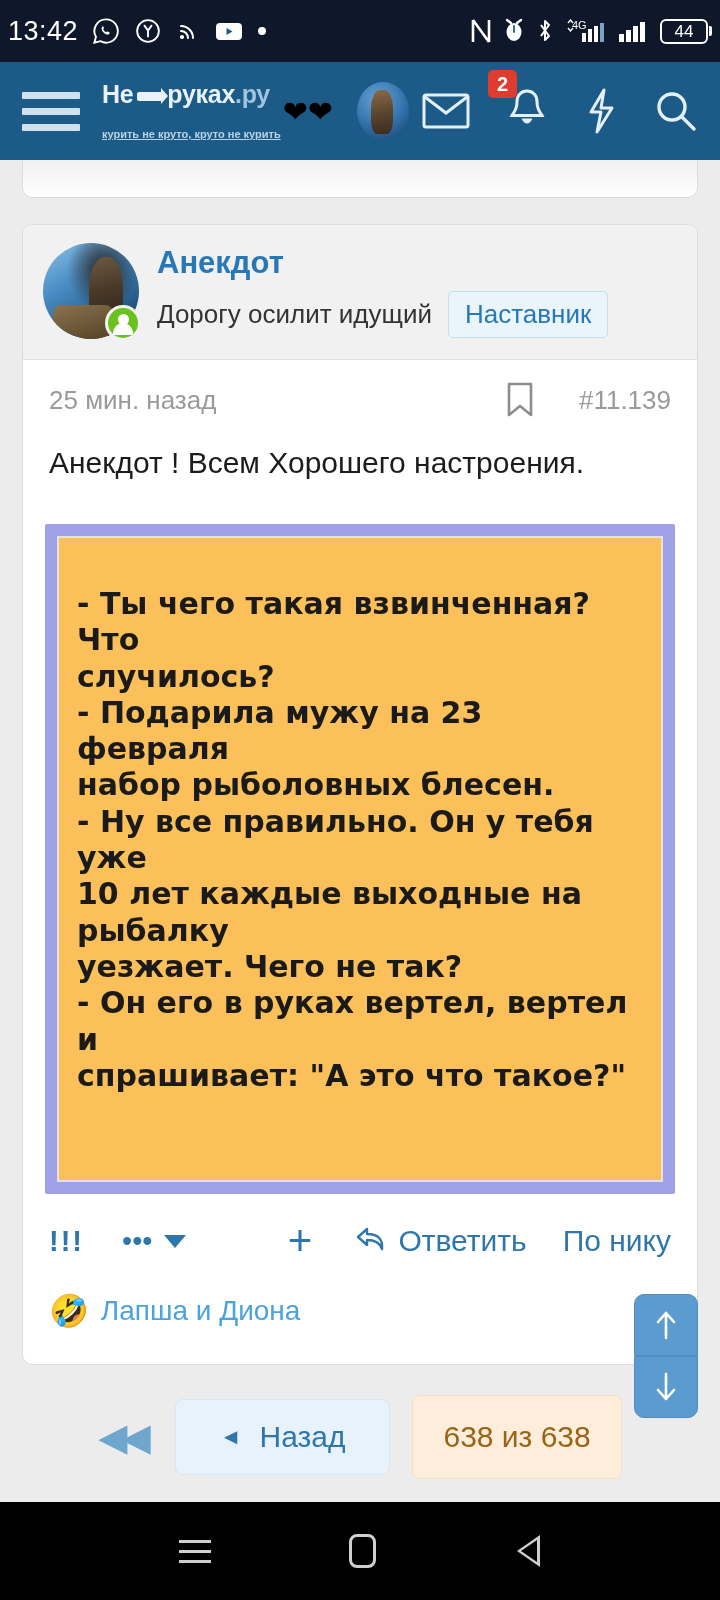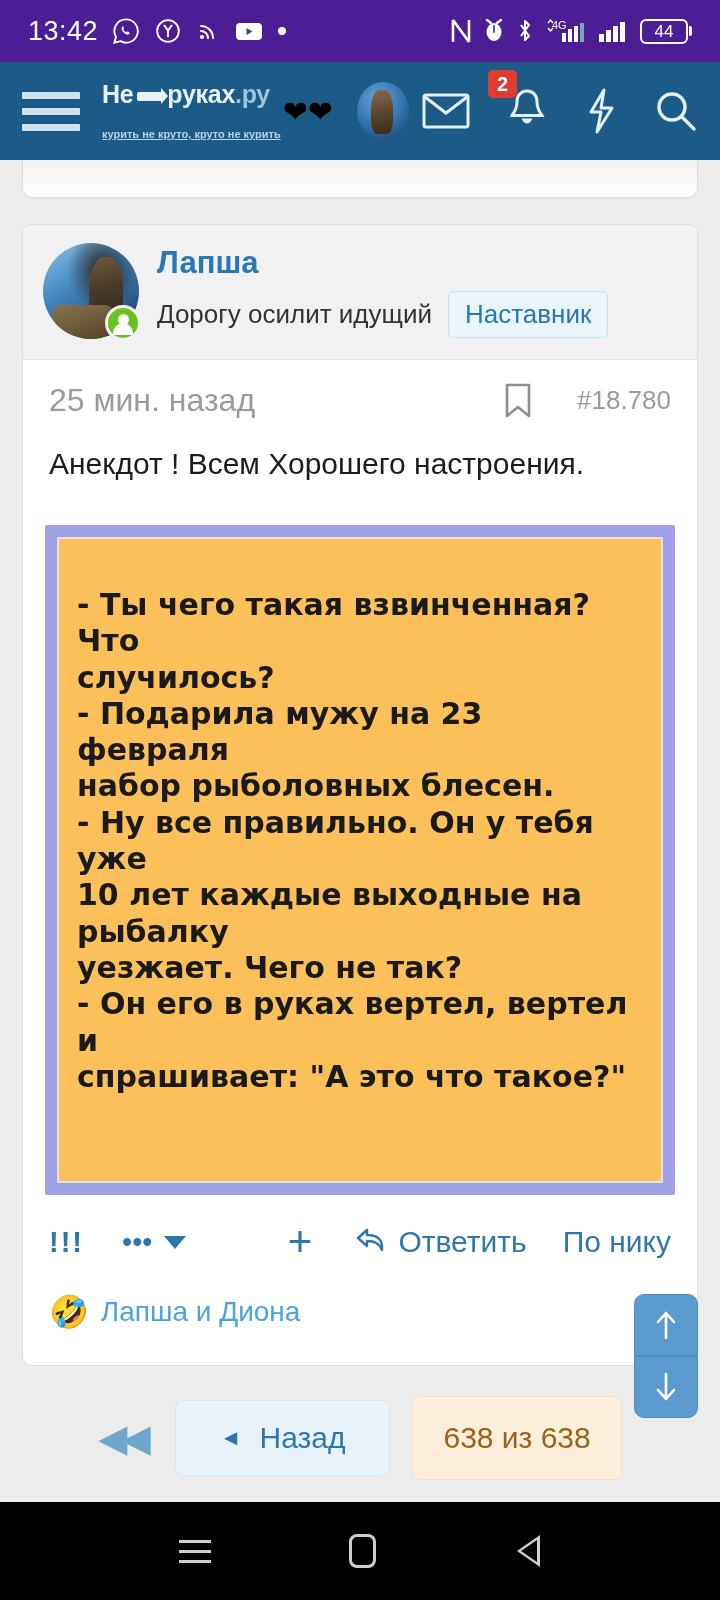--- a/index.html
+++ b/index.html
@@ -6,23 +6,23 @@
   html, body {
     width: 720px; height: 1600px;
     background: #ececec;
     font-family: "Liberation Sans", sans-serif;
     overflow: hidden;
   }
   .screen { position: relative; width: 720px; height: 1600px; background: #ececec; }
 
   
   .statusbar {
-    height: 62px; background: #4c1d95; color: #fff;
+    height: 62px; background: #0f172a; color: #fff;
     display: flex; align-items: center; justify-content: space-between;
-    padding: 0 28px;
+    padding: 0 8px;
   }
   .sb-left { display: flex; align-items: center; gap: 14px; }
   .sb-time { font-size: 27px; letter-spacing: .5px; }
   .sb-right { display: flex; align-items: center; gap: 9px; }
   .sb-ico { display: inline-flex; align-items: center; }
   .sb-dot { width: 8px; height: 8px; background: #fff; border-radius: 50%; display: inline-block; }
   .batt {
     border: 2px solid #fff; border-radius: 6px; padding: 1px 6px 1px 6px;
     font-size: 17px; min-width: 48px; text-align: center; line-height: 19px;
   }
@@ -120,21 +120,21 @@
   .motto { font-size: 26px; color: #333; }
   .role-badge {
     font-size: 26px; color: #2878b8; background: #eaf4fb;
     border: 1px solid #c6dff0; border-radius: 5px; padding: 7px 16px;
   }
 
   .post-meta {
     display: flex; align-items: center; justify-content: space-between;
     padding: 22px 26px 10px 26px;
   }
-  .timeago { font-size: 32px; color: #9a9a9a; }
+  .timeago { font-size: 26px; color: #9a9a9a; }
   .meta-right { display: flex; align-items: center; gap: 44px; }
   .postnum { font-size: 26px; color: #9a9a9a; }
 
   .post-text { padding: 18px 26px 10px 26px; font-size: 30px; color: #1c1c1c; }
 
   .joke-frame {
     margin: 34px 22px 0 22px;
     background: #a0a0e6; padding: 12px; border-radius: 2px;
   }
   .joke-inner {
@@ -340,37 +340,37 @@
     <div class="card-top-stub"></div>
 
     <div class="card post">
 
       <div class="post-head">
         <div class="avatar">
           <div class="avatar-img"></div>
           <div class="online"></div>
         </div>
         <div class="post-head-text">
-          <div class="username">Лапша</div>
+          <div class="username">Анекдот</div>
           <div class="userline">
             <span class="motto">Дорогу осилит идущий</span>
             <span class="role-badge">Наставник</span>
           </div>
         </div>
       </div>
 
       <div class="post-meta">
         <span class="timeago">25 мин. назад</span>
         <span class="meta-right">
           <span class="ic">
             <svg width="30" height="36" viewBox="0 0 30 36">
                 <path d="M4 2h22v31l-11-9-11 9z" fill="none" stroke="#8d8d8d" stroke-width="2.6" stroke-linejoin="round"></path>
               </svg>
           </span>
-          <span class="postnum">#18.780</span>
+          <span class="postnum">#11.139</span>
         </span>
       </div>
 
       <div class="post-text">Анекдот ! Всем Хорошего настроения.</div>
 
       <div class="joke-frame">
         <div class="joke-inner">
           <div class="joke-line">- Ты чего такая взвинченная? Что</div>
           <div class="joke-line">случилось?</div>
           <div class="joke-line">- Подарила мужу на 23 февраля</div>

